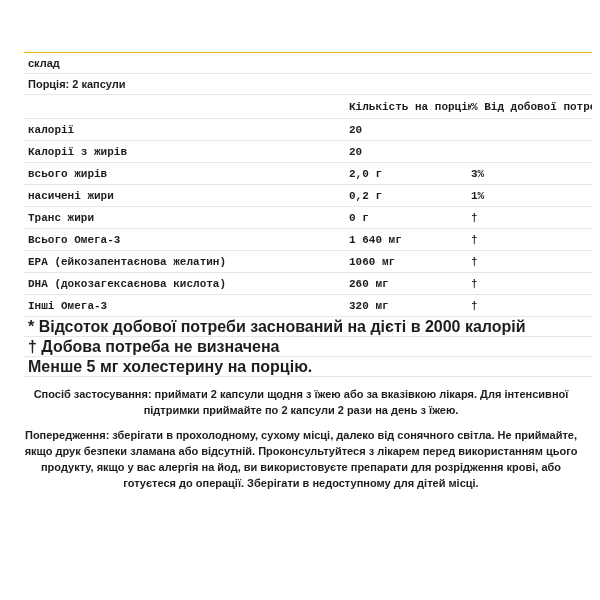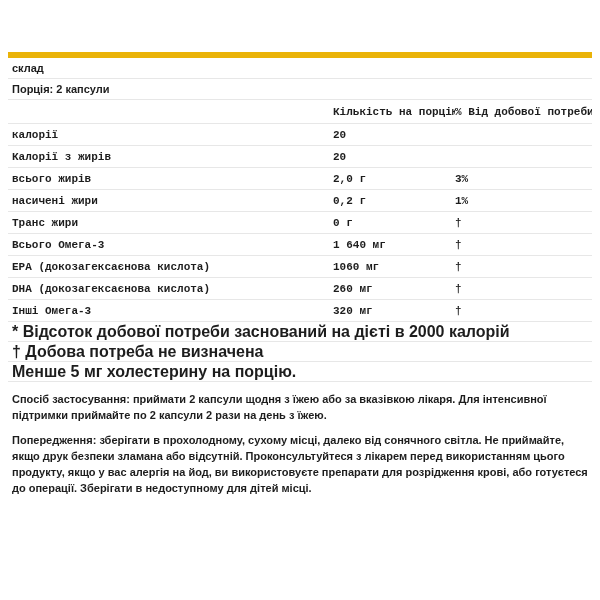--- a/index.html
+++ b/index.html
@@ -9,22 +9,22 @@
   }
   body {
     width: 600px;
     height: 600px;
     font-family: "Liberation Sans", sans-serif;
     color: #1d1d1d;
     font-weight: 700;
     overflow: hidden;
   }
   .panel {
-    margin: 52px 8px 0 8px;
-    border-top: 6px solid #eab308;
+    margin: 52px 8px 0 24px;
+    border-top: 1px solid #eab308;
   }
   .info-row {
     box-sizing: border-box;
     height: 21px;
     line-height: 20px;
     padding-left: 4px;
     font-size: 11px;
     border-bottom: 1px solid #e7e7e7;
     white-space: nowrap;
     overflow: hidden;
@@ -51,21 +51,22 @@
     box-sizing: border-box;
     height: 20px;
     line-height: 19px;
     padding-left: 4px;
     font-size: 16px;
     border-bottom: 1px solid #e7e7e7;
     white-space: nowrap;
     overflow: hidden;
   }
   .paragraphs {
-    margin: 0 8px;
+    margin: 0 17px;
+    text-align: center;
   }
   .paragraphs p {
     margin: 9px 2px 0 4px;
     font-size: 11px;
     line-height: 16px;
     font-weight: 700;
     color: #1d1d1d;
   }
 </style>
 </head>
@@ -118,21 +119,21 @@
     <span>†</span>
   </div>
 
   <div class="grid-row">
     <span>Всього Омега-3</span>
     <span>1 640 мг</span>
     <span>†</span>
   </div>
 
   <div class="grid-row">
-    <span>EPA (докозагексаєнова кислота)</span>
+    <span>EPA (ейкозапентаєнова желатин)</span>
     <span>1060 мг</span>
     <span>†</span>
   </div>
 
   <div class="grid-row">
     <span>DHA (докозагексаєнова кислота)</span>
     <span>260 мг</span>
     <span>†</span>
   </div>
 

